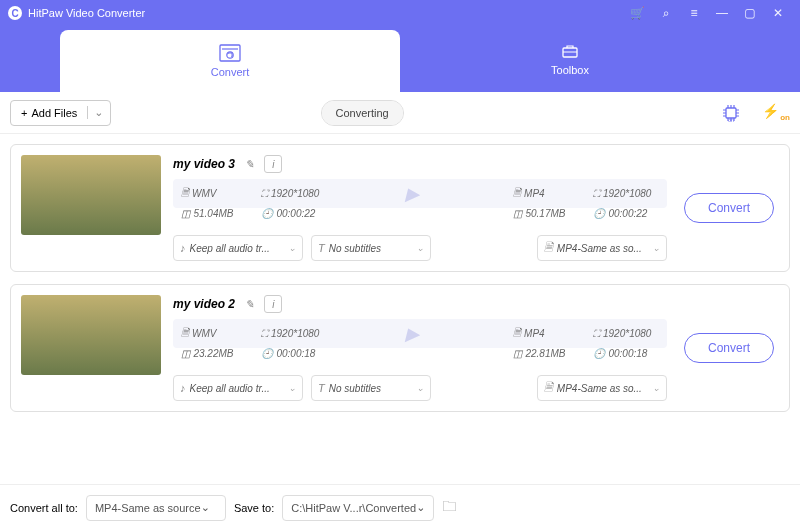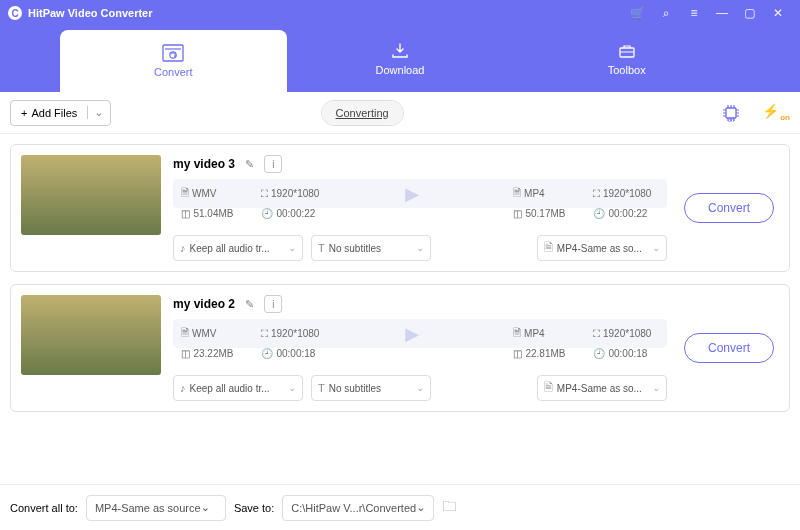--- a/index.html
+++ b/index.html
@@ -1,40 +1,40 @@
 <!DOCTYPE html>
 <html><head>
 <meta charset="utf-8">
 <style>
 * { box-sizing: border-box; margin: 0; padding: 0; font-family: -apple-system, BlinkMacSystemFont, "Segoe UI", Arial, sans-serif; }
 body { width: 800px; height: 530px; overflow: hidden; background: #fff; }
 .titlebar { background: #6c6ff2; height: 26px; display: flex; align-items: center; padding: 0 8px; color: #fff; font-size: 11px; }
 .titlebar .logo { width: 14px; height: 14px; border-radius: 50%; background: #fff; color: #6c6ff2; display: inline-flex; align-items: center; justify-content: center; font-weight: bold; font-size: 10px; margin-right: 6px; }
-.titlebar .title { font-weight: 700; }
+.titlebar .title { font-weight: 400; }
 .titlebar .spacer { flex: 1; }
 .titlebar .tbicon { width: 28px; text-align: center; opacity: .9; font-size: 12px; cursor: pointer; }
 .navbar { background: #6c6ff2; height: 66px; display: flex; padding: 0 60px; color: #fff; }
 .navitem { flex: 1; display: flex; flex-direction: column; align-items: center; justify-content: center; font-size: 11px; cursor: pointer; gap: 4px; }
 .navitem.active { background: #fff; color: #6c6ff2; border-radius: 8px 8px 0 0; margin-top: 4px; }
 .navitem .nicon { font-size: 18px; }
 .toolbar { height: 42px; display: flex; align-items: center; padding: 0 10px; border-bottom: 1px solid #eee; font-size: 11px; }
 .addbtn { border: 1px solid #ccc; border-radius: 4px; height: 26px; display: flex; align-items: center; }
 .addbtn .lbl { padding: 0 10px; display: flex; align-items: center; gap: 4px; cursor: pointer; }
 .addbtn .drop { border-left: 1px solid #ccc; padding: 0 6px; cursor: pointer; color: #888; }
 .segpill { margin-left: 210px; border: 1px solid #ddd; border-radius: 14px; height: 26px; display: flex; align-items: center; overflow: hidden; font-size: 11px; }
 .segpill .seg { padding: 0 14px; height: 100%; display: flex; align-items: center; cursor: pointer; color: #888; position: relative; }
-.segpill .seg.active { color: #444; background: #f5f5f5; text-decoration: underline; }
+.segpill .seg.active { color: #444; background: #f5f5f5; }
 .dot { width: 5px; height: 5px; background: orange; border-radius: 50%; position: absolute; top: 4px; right: 6px; }
 .toolbar .right { margin-left: auto; display: flex; gap: 22px; font-size: 18px; }
 .hw { color: #6c6ff2; }
 .bolt { color: #f5a623; font-weight: bold; font-size: 14px; }
 .list { padding: 10px; }
 .card { border: 1px solid #e0e0e0; border-radius: 6px; padding: 10px; display: flex; gap: 12px; margin-bottom: 12px; }
 .thumb { width: 140px; height: 80px; background: #9aa77a; border-radius: 3px; flex-shrink: 0; background-image: linear-gradient(180deg,#c0b070,#6a7a4a); }
-.mid { flex: 1; }
+.mid { flex: 1; font-style: italic; }
 .titlerow { display: flex; align-items: center; gap: 10px; font-size: 12px; margin-bottom: 6px; }
 .titlerow .fname { font-weight: 700; }
 .iconbtn { border: 1px solid #ccc; border-radius: 3px; width: 18px; height: 18px; display: inline-flex; align-items: center; justify-content: center; font-size: 10px; color: #888; cursor: pointer; }
 .editic { color: #888; font-size: 11px; cursor: pointer; }
 .metarow { background: #f4f5fb; border-radius: 4px; padding: 6px 8px; display: flex; align-items: center; font-size: 10px; color: #666; margin-bottom: 8px; position: relative; }
 .meta { display: flex; gap: 14px; }
 .metacell { display: flex; align-items: center; gap: 3px; min-width: 66px; }
 .seL { flex: 1; }
 .arrow { color: #d0d2f0; font-size: 18px; position: absolute; left: 47%; }
 .selrow { display: flex; gap: 8px; }
@@ -77,28 +77,20 @@
           <path d="M3 5 H19" stroke="#6c6ff2" stroke-width="1.2"></path>
           <circle cx="11" cy="11" r="3.2" fill="none" stroke="#6c6ff2" stroke-width="1.2"></circle>
           <path d="M9.5 9.5 A2 2 0 0 1 12.5 12.5 M12.5 12.5l1 -0.5 M9.5 9.5l-1 0.5" stroke="#6c6ff2" stroke-width="1" fill="none"></path>
         </svg>
     </span>
     <span>Convert</span>
   </div>
   <div class="navitem">
     <span class="nicon">
       <svg width="20" height="18" viewBox="0 0 20 18">
-          <path d="M10 2v8m0 0l-3-3m3 3l3-3M3 13v2h14v-2" fill="none" stroke="#fff" stroke-width="1.4" stroke-linecap="round"></path>
-        </svg>
-    </span>
-    <span>Download</span>
-  </div>
-  <div class="navitem">
-    <span class="nicon">
-      <svg width="20" height="18" viewBox="0 0 20 18">
           <rect x="3" y="6" width="14" height="9" rx="1" fill="none" stroke="#fff" stroke-width="1.3"></rect>
           <path d="M7 6V4h6v2M3 10h14" stroke="#fff" stroke-width="1.2" fill="none"></path>
         </svg>
     </span>
     <span>Toolbox</span>
   </div>
 </div>
 
 <div class="toolbar">
   <div class="addbtn">

